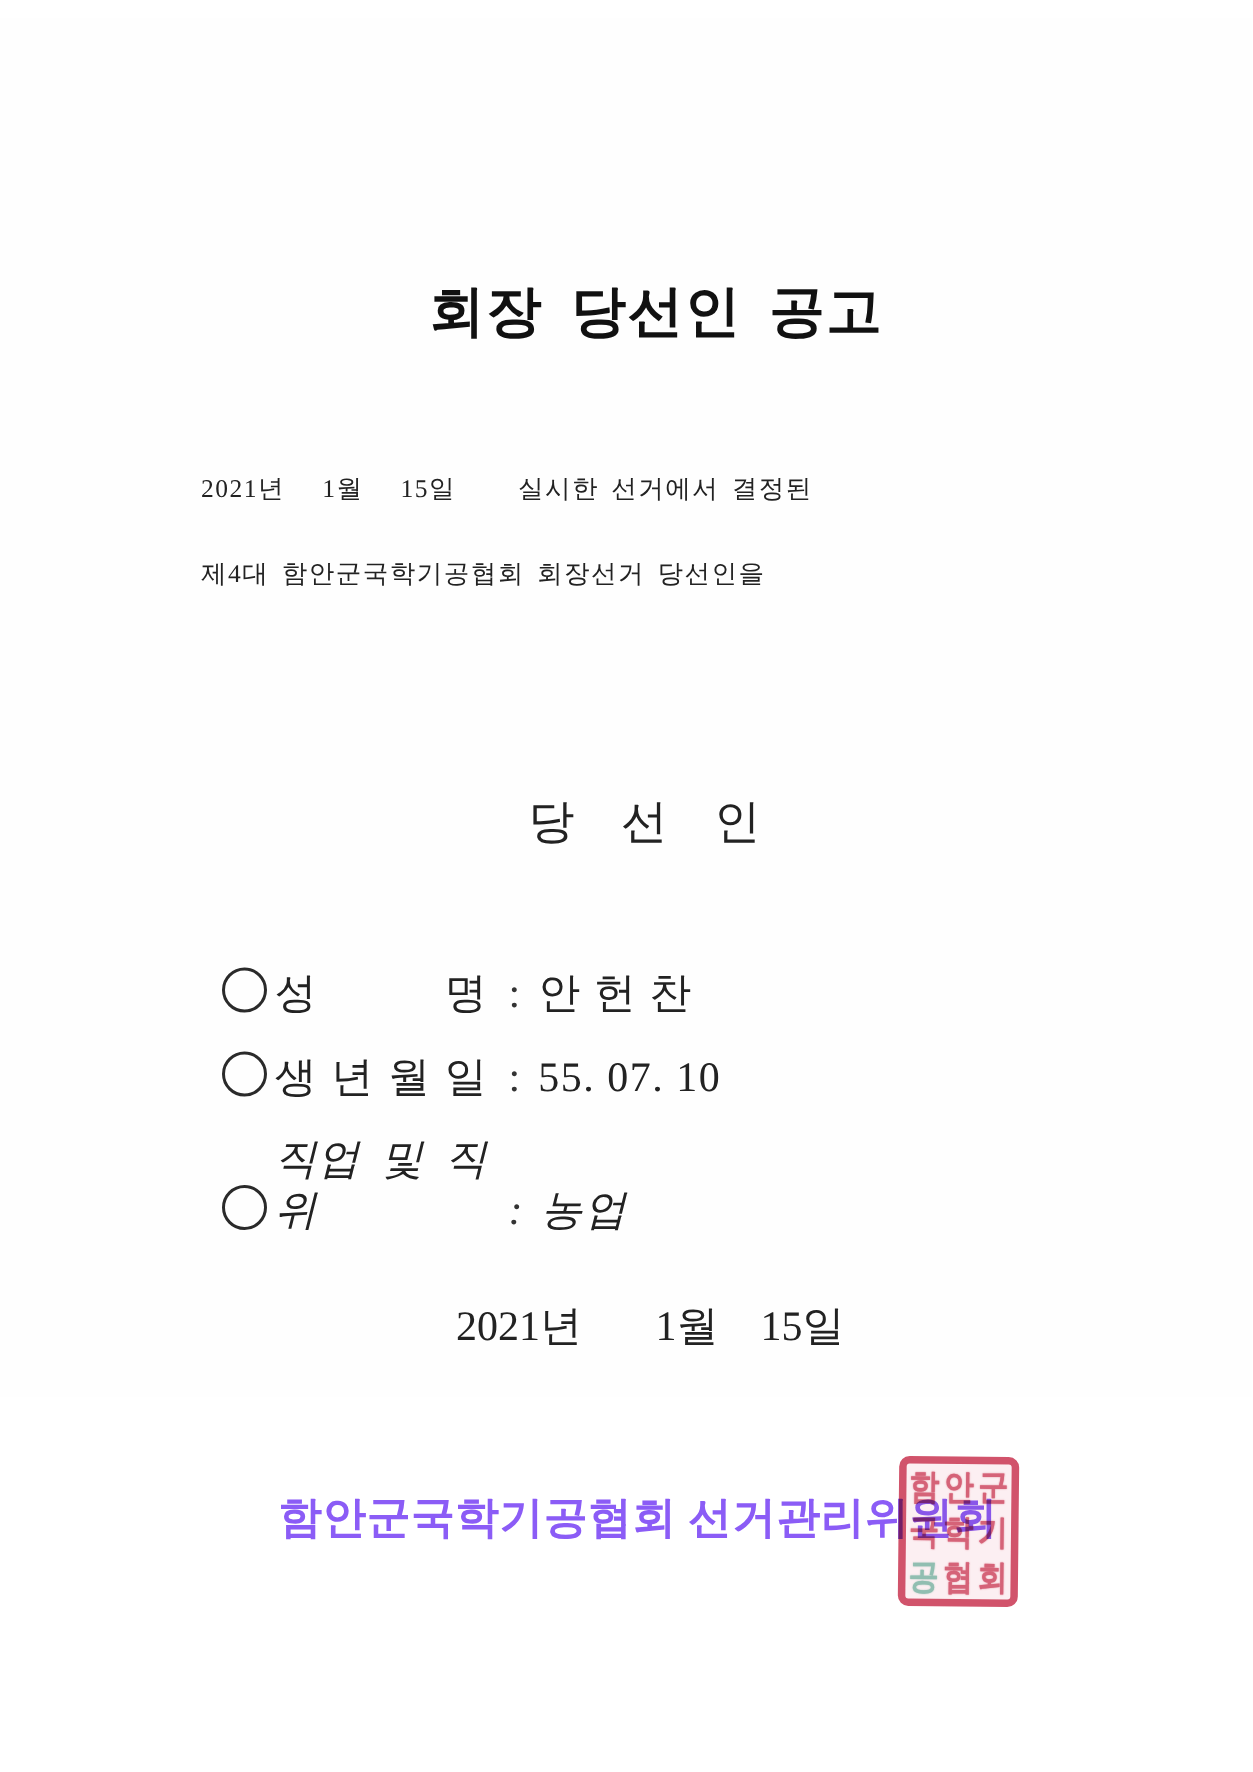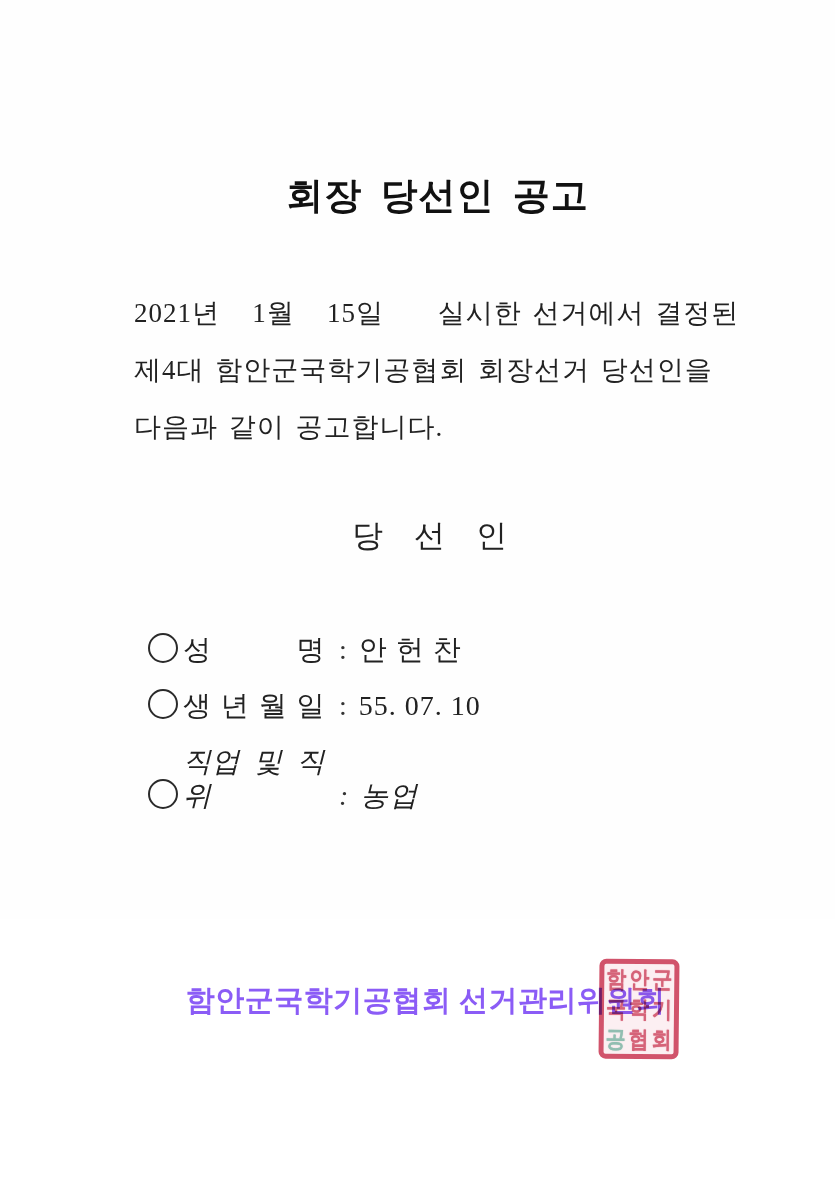--- a/index.html
+++ b/index.html
@@ -7,20 +7,21 @@
     width:835px;height:1181px;
     background:#ffffff;
     font-family:"Liberation Serif","DejaVu Serif",serif;
     color:#1c1c1c;
     overflow:hidden;
   }
   .page{
     position:relative;
     width:835px;height:919px;
     background:#fefefe;
+    margin-top:12px;
   }
   
   .title,.body-line,.section-heading,.date-line,.footer-line,.value,.colon{
     white-space:pre-wrap;
   }
   .title{
     position:absolute;top:176px;left:40px;right:0;
     margin:0;
     text-align:center;
     font-family:"Liberation Sans","DejaVu Sans",sans-serif;
@@ -28,21 +29,21 @@
     font-size:37px;
     line-height:40px;
     letter-spacing:1px;
     word-spacing:7px;
     color:#111;
   }
   .body-text{
     position:absolute;top:285px;left:134px;right:80px;
   }
   .body-line{
-    font-size:27px;
+    font-size:17px;
     line-height:57px;
     letter-spacing:1px;
     word-spacing:3px;
     color:#222;
   }
   .section-heading{
     position:absolute;top:518px;left:24px;right:0;
     text-align:center;
     font-size:31px;
     line-height:36px;
@@ -143,41 +144,41 @@
 </head>
 <body>
 
 <div class="page">
 
   <h1 class="title">회장 당선인 공고</h1>
 
   <div class="body-text">
     <div class="body-line">2021년   1월   15일     실시한 선거에서 결정된</div>
     <div class="body-line">제4대 함안군국학기공협회 회장선거 당선인을</div>
-    <div class="body-line">다음과 같이 공고합니다.</div>
   </div>
 
   <div class="section-heading">당    선    인</div>
 
   <div class="details">
 
     <div class="detail-row row-0">
       <span class="bullet"></span><span class="label">성 명</span><span class="colon">:</span><span class="value">안 헌 찬</span>
     </div>
 
     <div class="detail-row row-1">
       <span class="bullet"></span><span class="label">생 년 월 일</span><span class="colon">:</span><span class="value">55. 07. 10</span>
     </div>
 
     <div class="detail-row row-2">
       <span class="bullet"></span><span class="label">직업 및 직위</span><span class="colon">:</span><span class="value">농업</span>
     </div>
 
   </div>
 
+  <div class="date-line">2021년       1월    15일</div>
 
   <div class="footer-line">함안군국학기공협회 선거관리위원회</div>
 
   <div class="seal" style="border-color: rgb(207, 74, 99);">
       <div class="seal-row">
         <span class="seal-char" style="color: rgb(207, 74, 99);">함</span>
         <span class="seal-char" style="color: rgb(207, 74, 99);">안</span>
         <span class="seal-char" style="color: rgb(207, 74, 99);">군</span>
       </div>
       <div class="seal-row">

